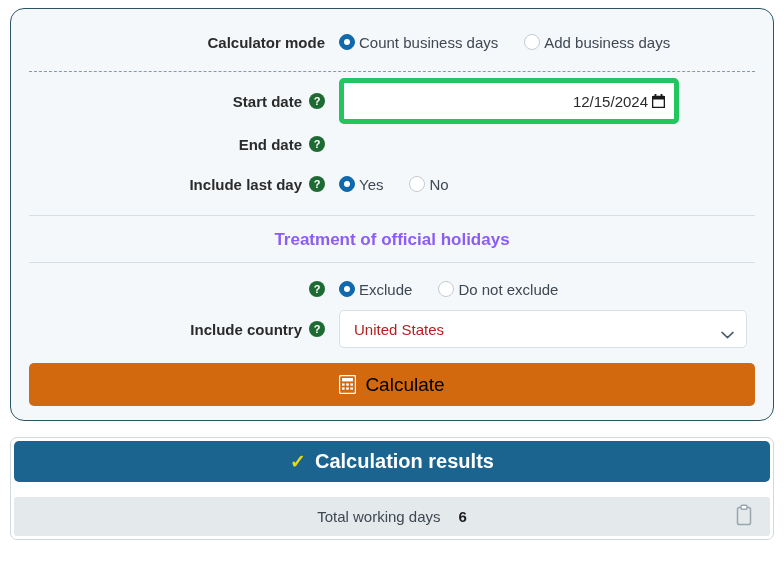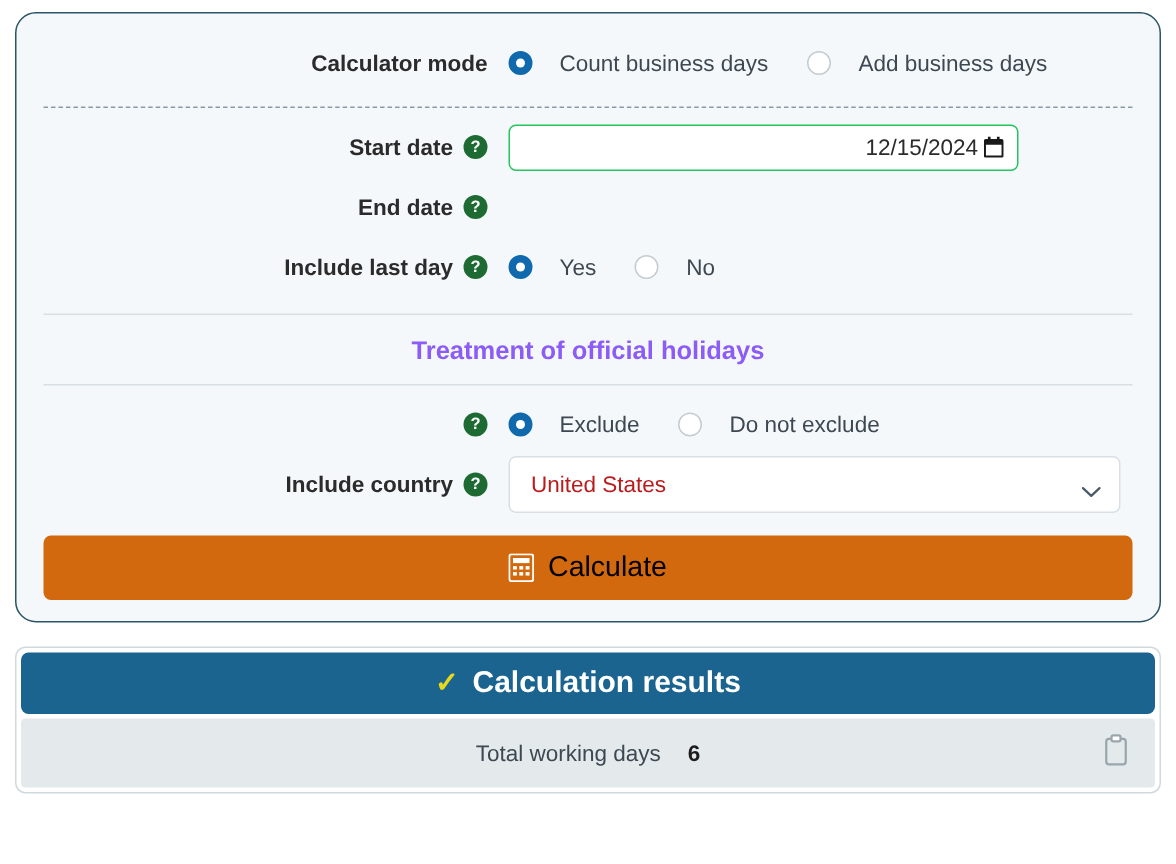--- a/index.html
+++ b/index.html
@@ -92,21 +92,21 @@
   }
 
   
   .radio-group {
     display: flex;
     align-items: center;
     gap: 26px;
   }
   .radio-opt {
     display: flex;
-    gap: 18px;
+    gap: 4px;
     cursor: pointer;
     white-space: nowrap;
   }
   .radio-mark {
     width: 16px;
     height: 16px;
     border-radius: 50%;
     box-sizing: border-box;
     flex: 0 0 auto;
   }
@@ -131,23 +131,23 @@
     border: 1px solid #c3ccd2;
   }
   .radio-label {
     font-size: 15px;
     color: #3d4852;
   }
 
   
   .date-input {
     width: 340px;
-    height: 31px;
-    background: #ffffff;
-    border: 1px solid #22c55e;
+    height: 46px;
+    background: #ffffff;
+    border: 5px solid #22c55e;
     border-radius: 5px;
     box-sizing: border-box;
     display: flex;
     align-items: center;
     justify-content: flex-end;
     padding-right: 9px;
     gap: 4px;
     font-size: 15px;
     color: #2b2b2b;
     cursor: text;
@@ -238,25 +238,25 @@
     border-radius: 5px;
   }
   .check-glyph {
     color: #e8d81c;
     font-size: 19px;
     font-weight: bold;
     line-height: 1;
   }
   .results-body {
     background: #e4eaec;
-    height: 46px;
+    height: 39px;
     display: flex;
     align-items: center;
     position: relative;
-    margin-top: 3px;
+    margin-top: 15px;
     border-radius: 3px;
   }
   .result-center {
     width: 100%;
     display: flex;
     align-items: baseline;
     justify-content: center;
     gap: 18px;
   }
   .result-label {

